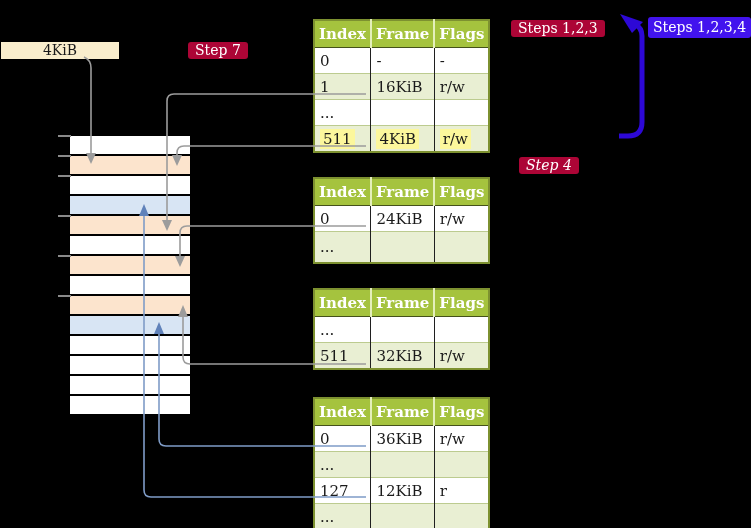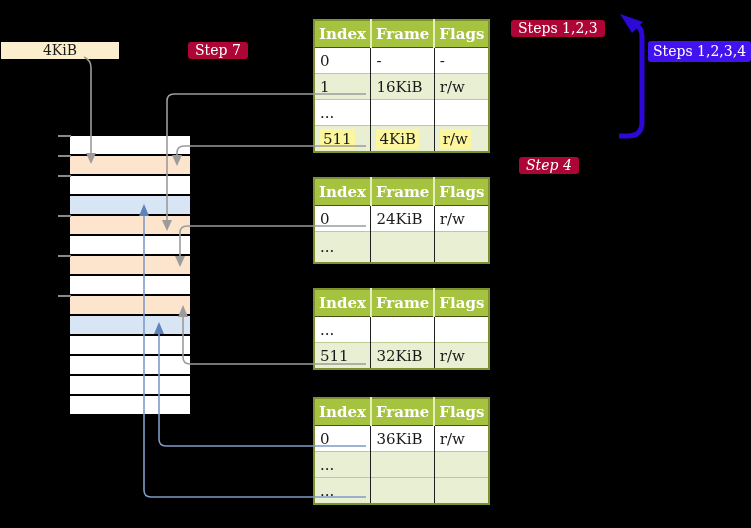--- a/index.html
+++ b/index.html
@@ -11,21 +11,21 @@
 ary    background:#faeecd;color:#1a1a1a;font-size:14px;line-height:17px;text-align:center;}
   .frame-label{background:#faeecd;}
 
   
   .badge{position:absolute;color:#fff;font-size:14px;border-radius:3px;
          padding:1px 7px;line-height:15px;white-space:nowrap;text-align:center;}
   .badge.red{background:#ac0536;}
   .badge.blue{background:#4213ee;padding:2px 5px;line-height:17px;}
   #badge-step0{left:188px;top:42px;}
   #badge-steps123{left:511px;top:20px;}
-  #badge-steps1234{left:648px;top:17px;margin-top:24px;}
+  #badge-steps1234{left:648px;top:17px;}
   #badge-step4{left:519px;top:157px;font-style:italic;}
 
   
   .memcol{position:absolute;left:70px;top:136px;width:120px;}
   .memrow{height:18px;border-bottom:2px solid #000;}
   .memrow[data-color="white"]{background:#ffffff;}
   .memrow[data-color="orange"]{background:#fce4cd;}
   .memrow[data-color="blue"]{background:#d8e5f4;}
   .tick{position:absolute;left:58px;width:13px;height:2px;background:#8a8a8a;}
 
@@ -196,20 +196,25 @@
       <tr data-shade="white" data-hl="false">
         <td><span class="tx">0</span></td>
         <td><span class="tx">36KiB</span></td>
         <td><span class="tx">r/w</span></td>
       </tr>
       <tr data-shade="green" data-hl="false">
         <td><span class="tx">...</span></td>
         <td><span class="tx"></span></td>
         <td><span class="tx"></span></td>
       </tr>
+      <tr data-shade="white" data-hl="false">
+        <td><span class="tx">127</span></td>
+        <td><span class="tx">12KiB</span></td>
+        <td><span class="tx">r</span></td>
+      </tr>
       <tr data-shade="green" data-hl="false">
         <td><span class="tx">...</span></td>
         <td><span class="tx"></span></td>
         <td><span class="tx"></span></td>
       </tr>
     </tbody>
   </table>
 
   <svg class="overlay" width="751" height="528" viewBox="0 0 751 528">
 

